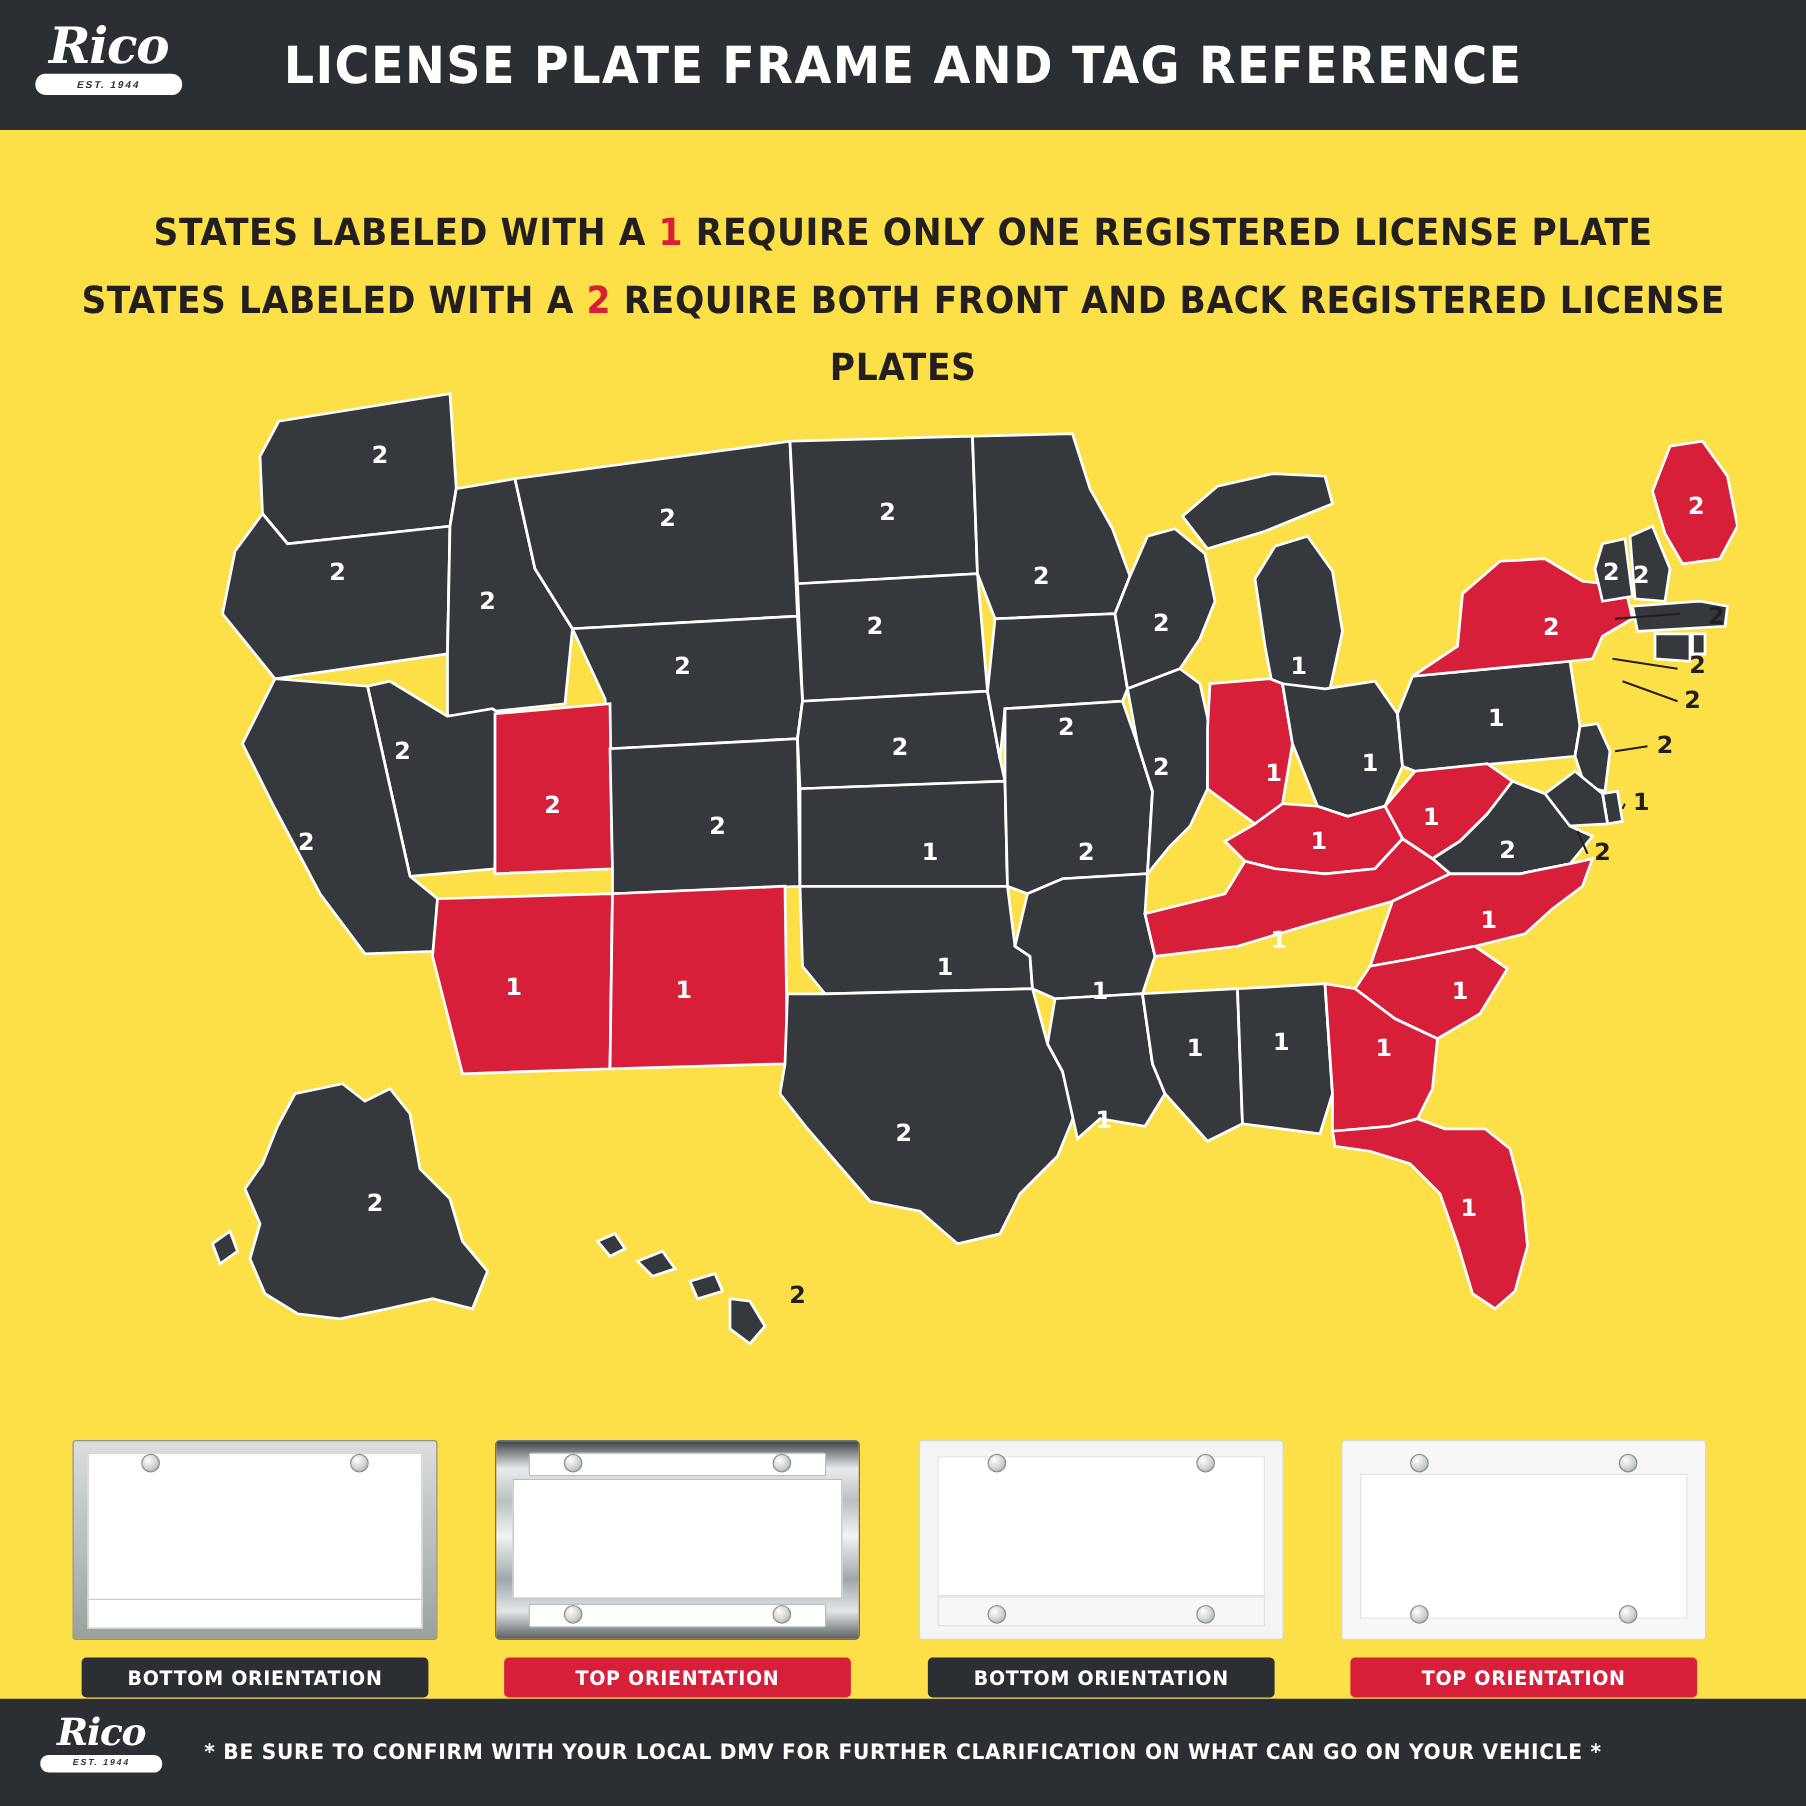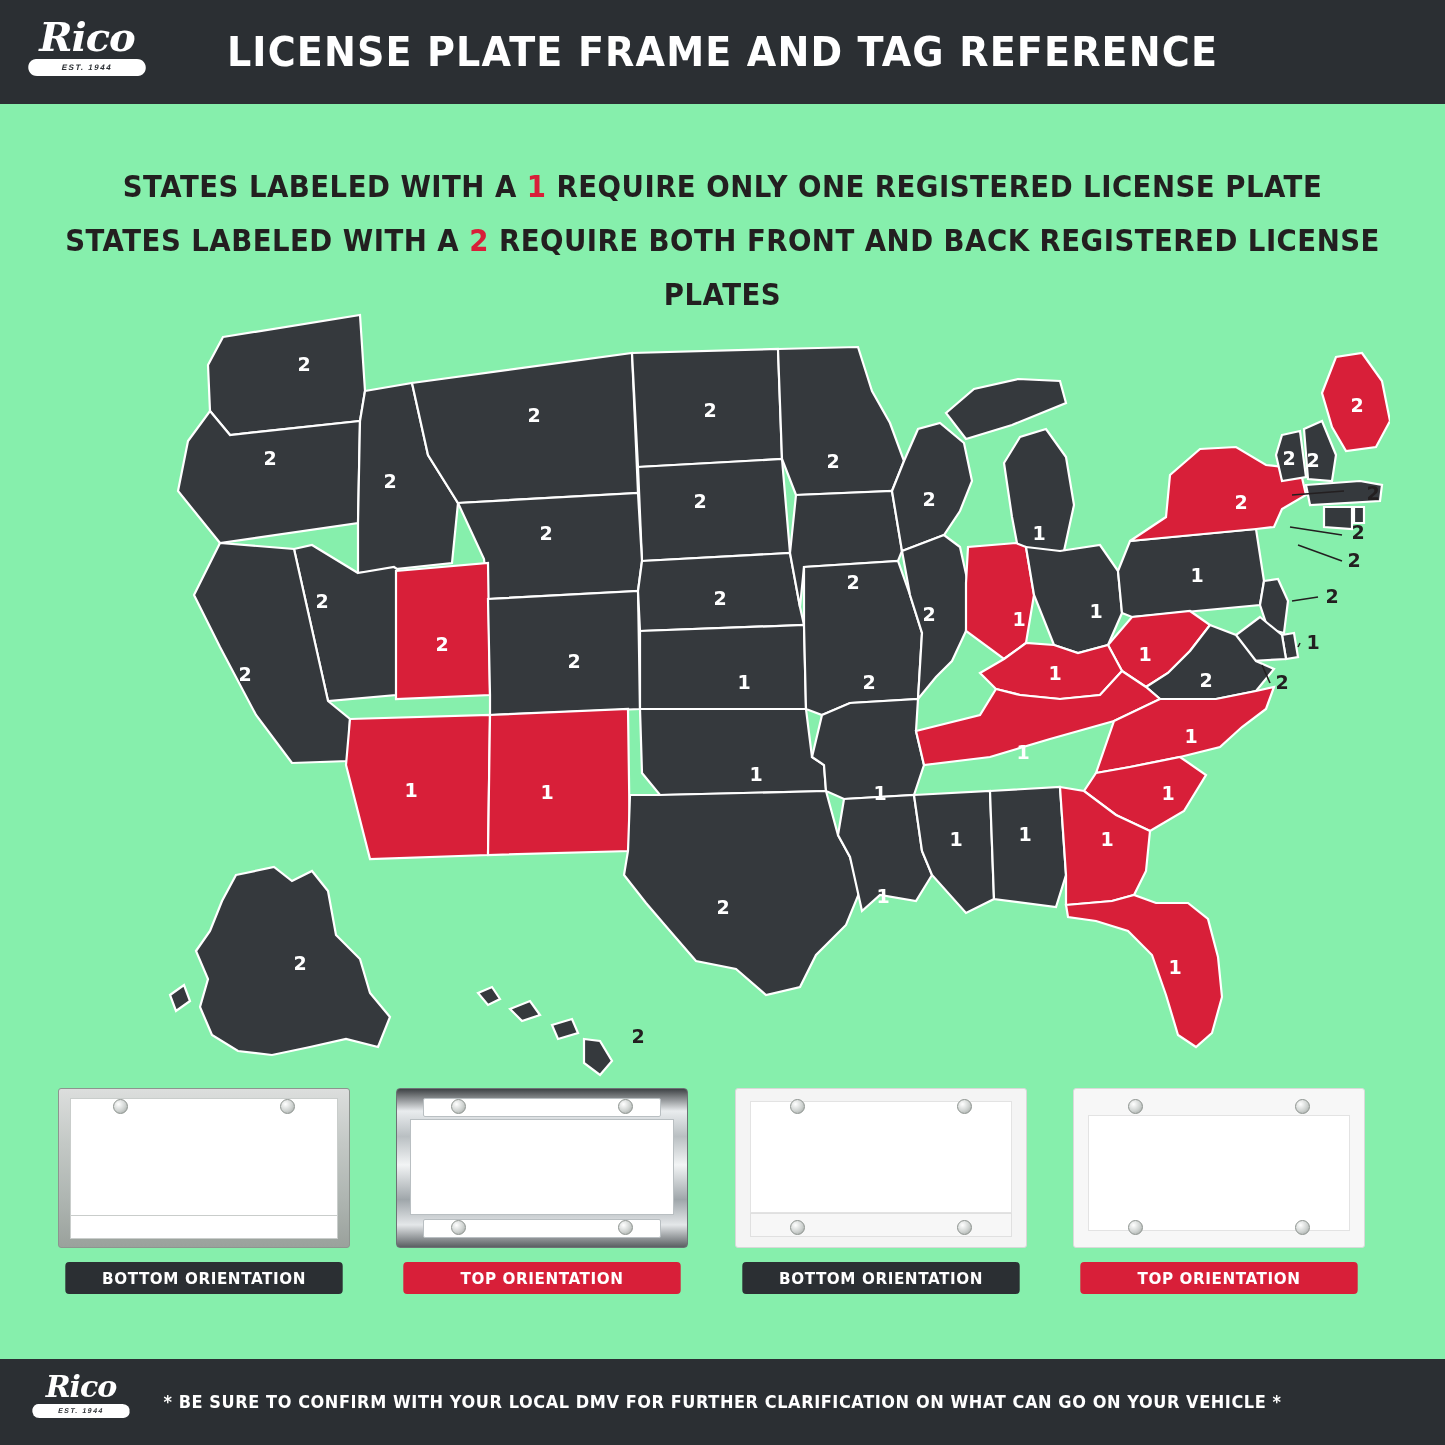--- a/index.html
+++ b/index.html
@@ -11,21 +11,21 @@
     width: 1445px;
     height: 1445px;
     font-family: "Liberation Sans", sans-serif;
     position: relative;
     overflow: hidden;
   }
   .page {
     position: relative;
     width: 1445px;
     height: 1445px;
-    background: #86efac;
+    background: #fde047;
   }
 
   
   .header {
     position: absolute;
     left: 0; top: 0;
     width: 1445px;
     height: 104px;
     background: #2b2f33;
     display: flex;
@@ -110,21 +110,21 @@
     text-anchor: middle;
     dominant-baseline: middle;
   }
   .lbl.dark { fill: #231f20; }
   .leader { stroke: #231f20; stroke-width: 1.6; fill: none; }
 
   
   .frames {
     position: absolute;
     left: 0;
-    top: 1088px;
+    top: 1152px;
     width: 1445px;
     height: 240px;
   }
   .frame-cell {
     position: absolute;
     width: 292px;
     height: 236px;
   }
   .frame-cell:nth-child(1) { left: 58px; }
   .frame-cell:nth-child(2) { left: 396px; }

